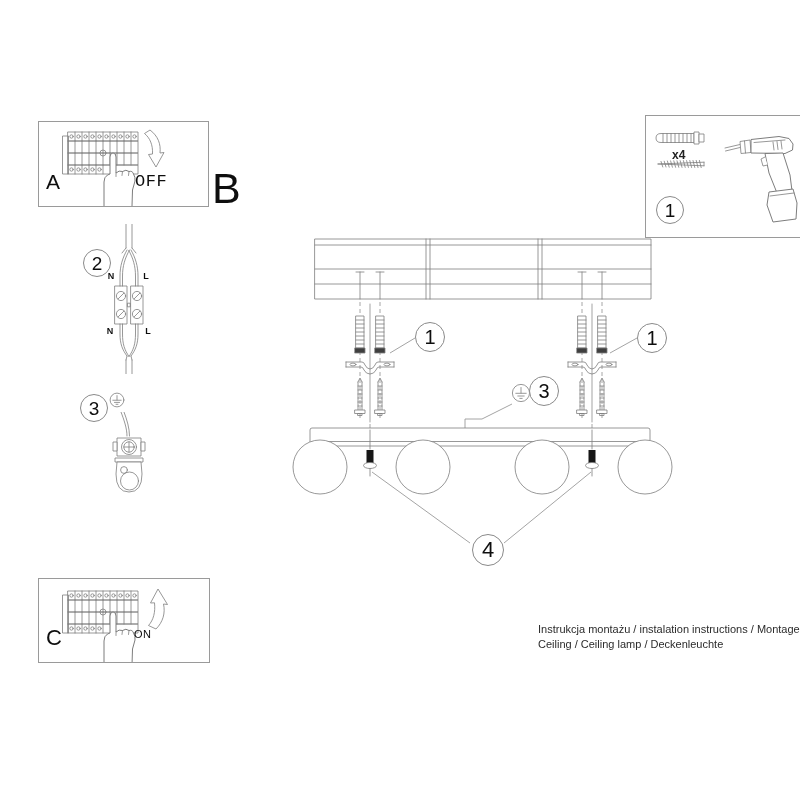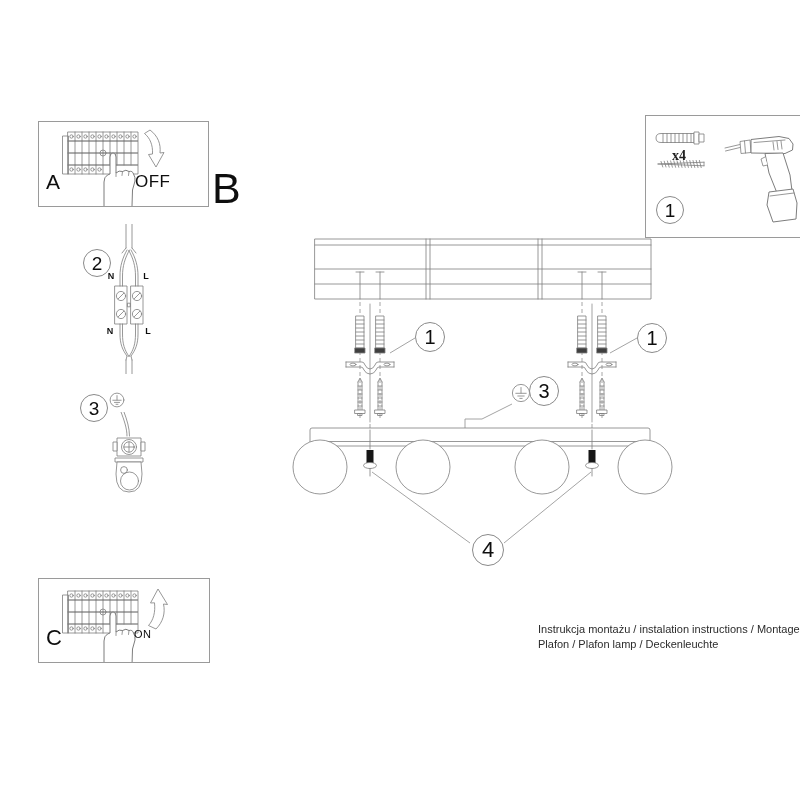--- a/index.html
+++ b/index.html
@@ -12,21 +12,21 @@
     position:absolute;border:1px solid #9a9a9a;background:#fff;overflow:hidden;
   }
   .circle-callout{
     position:absolute;border:1.2px solid #8a8a8a;border-radius:50%;
     background:#fff;display:flex;align-items:center;justify-content:center;
     color:#0e0e0e;font-family:"Liberation Sans",sans-serif;line-height:1;
   }
   .big-letter{position:absolute;color:#0e0e0e;font-family:"Liberation Sans",sans-serif;}
   .state-label{position:absolute;color:#0e0e0e;letter-spacing:.5px;font-family:"Liberation Sans",sans-serif;}
   .nl-label{position:absolute;width:14px;text-align:center;font-size:9px;font-weight:700;color:#0e0e0e;}
-  .qty-label{position:absolute;font-size:14px;font-weight:600;color:#222;font-family:Liberation Serif, serif;}
+  .qty-label{position:absolute;font-size:12px;font-weight:600;color:#222;}
   .footer{position:absolute;left:538px;top:622px;width:262px;overflow:hidden;}
   .footer div{font-size:11px;line-height:15px;color:#2b2b2b;white-space:nowrap;}
   svg{display:block;}
   svg *{vector-effect:non-scaling-stroke;}
   .ln{stroke:#7d7d7d;stroke-width:1;fill:none;stroke-linecap:round;stroke-linejoin:round;}
   .lnf{stroke:#7d7d7d;stroke-width:1;fill:#fff;stroke-linejoin:round;}
   .thin{stroke-width:.8;}
   .dash{stroke:#8f8f8f;stroke-width:.8;stroke-dasharray:4 3;fill:none;}
 </style>
 </head>
@@ -63,21 +63,21 @@
         <circle cx="42" cy="23" r="3"></circle>
       </g>
     </svg>
     <svg class="abs" style="left:100px;top:6px;" width="26" height="46" viewBox="0 0 26 46">
       <path class="lnf thin" d="M11 2 C19 8 22 16 21 25 L25 24.5 L17 39 L9.5 26.5 L13.5 26 C14 17 11 10 5.5 5.5 Z"></path>
     </svg>
     <svg class="abs" style="left:56px;top:24px;" width="44" height="60" viewBox="0 0 44 60">
       <path class="lnf" d="M9 60 L9 36 Q9 31 12.5 29 L15 28 L15 11 Q15 7 18 7 Q21 7 21 11 L21 27 Q24 24 27.5 25.5 Q31 23 34 25.5 Q37.5 24.5 38.5 28 Q40.5 31 40 35 L37.5 44 L37 60"></path>
       <path class="ln thin" d="M21 27 L21 30.5 M27.5 25.5 L27 29.5 M34 25.5 L33.5 29.5"></path>
     </svg>
-    <span class="state-label" style="left:96px;top:50px;font-size:17px;">OFF</span>
+    <span class="state-label" style="left:96px;top:50px;font-size:17px;font-family:Liberation Mono, monospace;">OFF</span>
     <span class="big-letter" style="left:7px;top:48px;font-size:21px;">A</span>
   </div>
 
   <div class="big-letter" style="left:212px;top:164px;font-size:43px;">B</div>
 
   <div class="frame" style="left:645px;top:115px;width:158px;height:121px;">
     <svg class="abs" style="left:8px;top:14px;" width="52" height="16" viewBox="0 0 52 16">
       <path class="lnf thin" d="M40 3.5 L7 3.5 Q2 3.5 2 8 Q2 12.5 7 12.5 L40 12.5 Z"></path>
       <path class="ln thin" d="M9 3.5 V12.5 M13 3.5 V12.5 M17 3.5 V12.5 M21 3.5 V12.5 M25 3.5 V12.5 M29 3.5 V12.5 M33 3.5 V12.5 M37 3.5 V12.5"></path>
       <rect class="lnf thin" x="40" y="2" width="5" height="12"></rect>
@@ -305,16 +305,16 @@
     <svg class="abs" style="left:56px;top:26px;" width="44" height="60" viewBox="0 0 44 60">
       <path class="lnf" d="M9 60 L9 36 Q9 31 12.5 29 L15 28 L15 11 Q15 7 18 7 Q21 7 21 11 L21 27 Q24 24 27.5 25.5 Q31 23 34 25.5 Q37.5 24.5 38.5 28 Q40.5 31 40 35 L37.5 44 L37 60"></path>
       <path class="ln thin" d="M21 27 L21 30.5 M27.5 25.5 L27 29.5 M34 25.5 L33.5 29.5"></path>
     </svg>
     <span class="state-label" style="left:95px;top:49px;font-size:11px;">ON</span>
     <span class="big-letter" style="left:7px;top:46px;font-size:22px;">C</span>
   </div>
 
   <div class="footer">
     <div>Instrukcja montażu / instalation instructions / Montageanleitung</div>
-    <div>Plafon / Plafon lamp / Deckenleuchte</div>
+    <div>Ceiling / Ceiling lamp / Deckenleuchte</div>
   </div>
 
 </div>
 
 </body></html>

